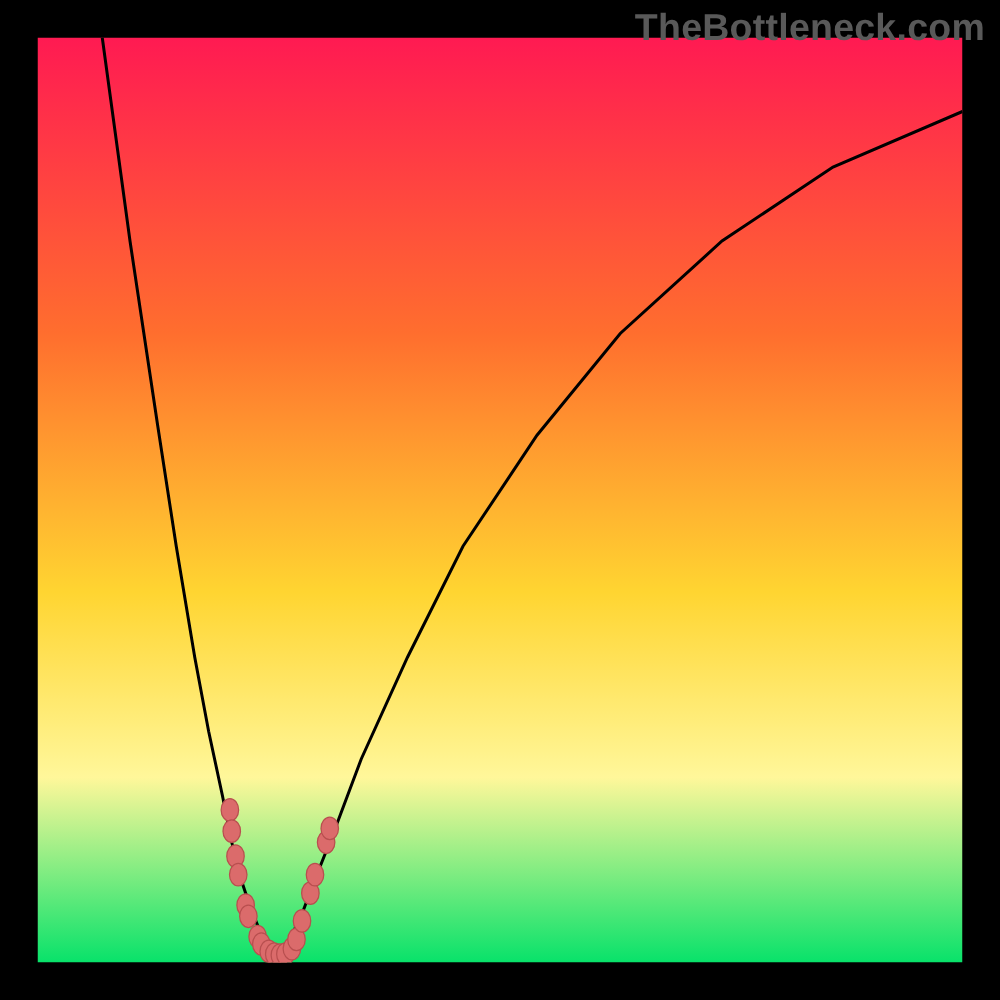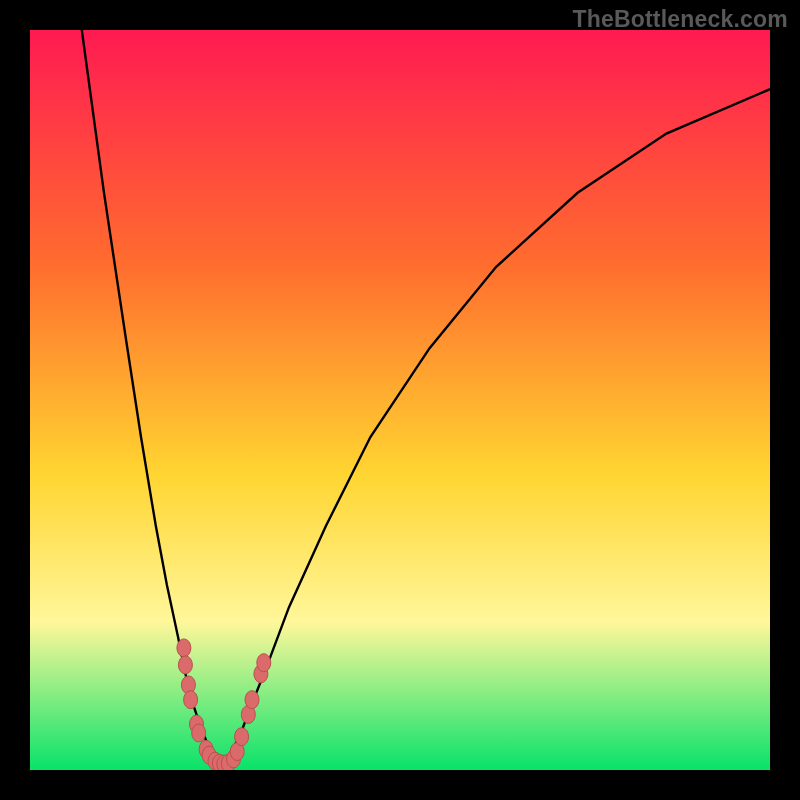--- a/index.html
+++ b/index.html
@@ -23,21 +23,21 @@
     position: absolute;
     left: 0;
     top: 0;
     width: 740px;
     height: 740px;
   }
   .watermark {
     position: absolute;
     top: 6px;
     right: 12px;
-    font-size: 23px;
+    font-size: 30px;
     font-weight: 600;
     color: #595959;
     letter-spacing: 0.2px;
   }
   svg { display: block; }
 </style>
 </head>
 <body>
 
 <div class="frame">

